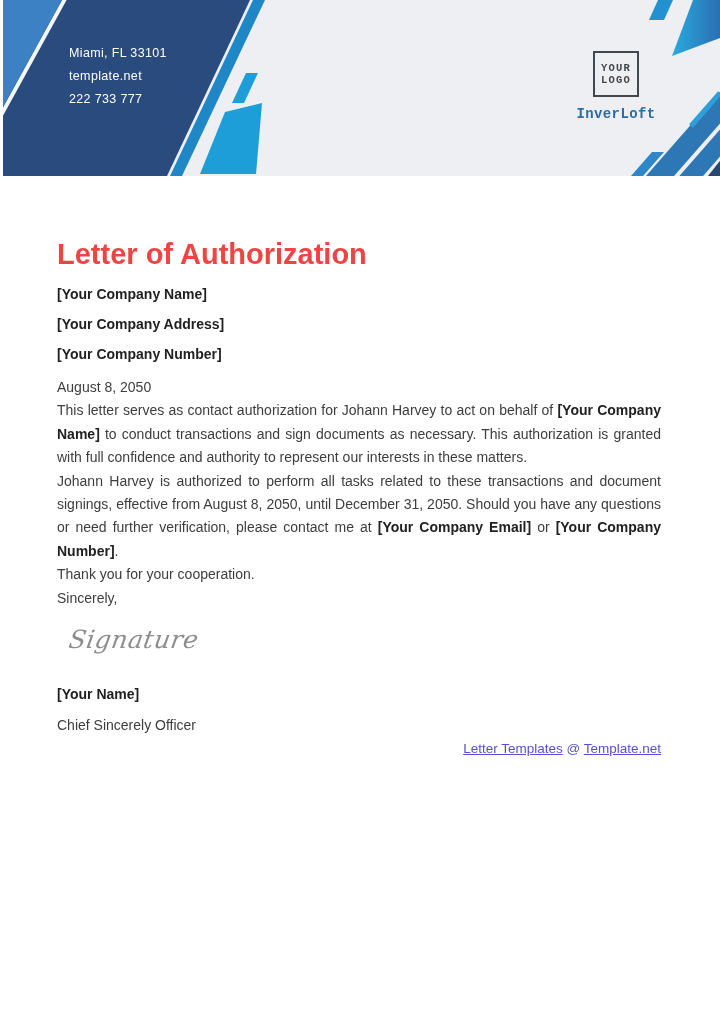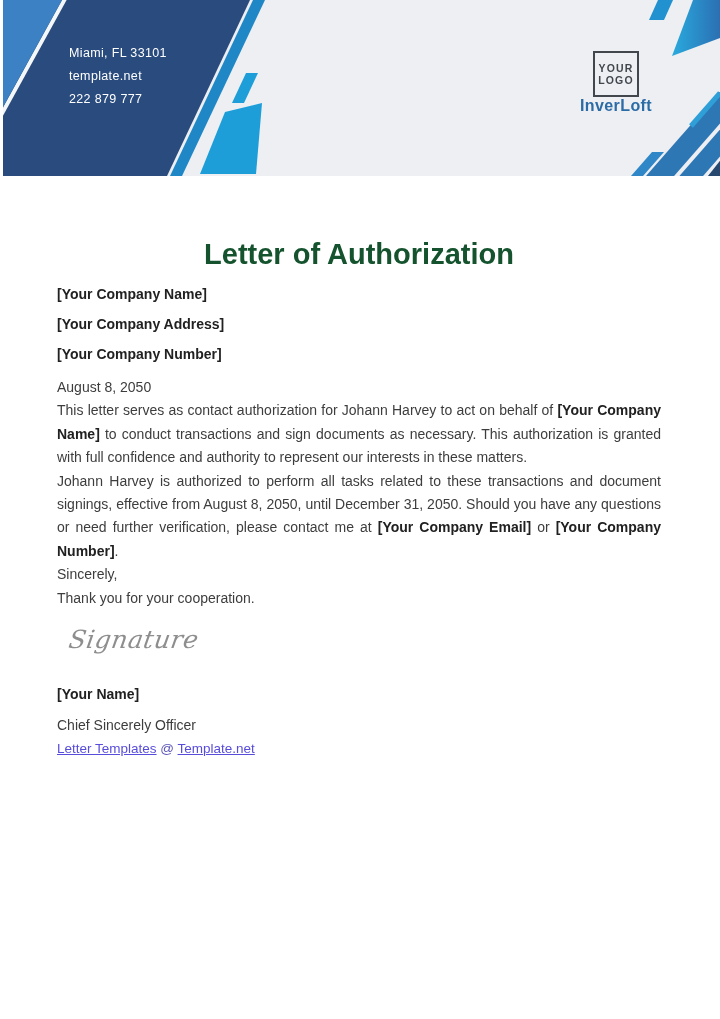--- a/index.html
+++ b/index.html
@@ -7,43 +7,43 @@
     position:relative;width:720px;height:1019px;background:#ffffff;
     font-family:"Liberation Sans",sans-serif;overflow:hidden;
   }
   
   .letterhead{position:absolute;top:0;left:3px;width:720px;height:168px;}
   .letterhead svg{display:block;}
   .contact{
     position:absolute;left:66px;top:42px;color:#ffffff;
     font-size:12.5px;line-height:23px;letter-spacing:.35px;font-weight:400;
   }
-  .logo-wrap{position:absolute;left:568px;top:51px;width:90px;text-align:center;}
+  .logo-wrap{position:absolute;left:568px;top:51px;width:90px;text-align:center;font-family:Liberation Mono, monospace;}
   .logo-box{
     width:42px;height:42px;margin:0 auto;border:2px solid #42474e;
     display:flex;flex-direction:column;align-items:center;justify-content:center;
     color:#42474e;font-size:10.5px;font-weight:700;letter-spacing:1.2px;line-height:12px;
   }
-  .brand{color:#2b6ba6;font-size:16px;font-weight:700;letter-spacing:.4px;}
+  .brand{margin-top:9px;color:#2b6ba6;font-size:14px;font-weight:700;letter-spacing:.4px;}
   
   .content{position:absolute;left:57px;top:238px;width:604px;color:#3d3d3d;font-size:14px;}
-  .title{margin:0 0 15px;text-align:center;font-size:29px;line-height:33px;font-weight:700;color:#14532d;}
+  .title{margin:0 0 15px;text-align:left;font-size:29px;line-height:33px;font-weight:700;color:#ef4444;}
   .bold-line{margin:0 0 14px;font-weight:700;color:#212121;font-size:14px;line-height:16px;}
   .line{margin:0;line-height:23.4px;}
   .date-line{margin-top:5px;}
   .para{margin:0;line-height:23.4px;text-align:justify;}
   .para .b{font-weight:700;color:#212121;}
   .sig{
     display:inline-block;margin:14px 0 30px 12px;
     font-family:"DejaVu Serif",serif;font-style:italic;
     font-size:25px;line-height:32px;color:#8e8e8e;
     transform:skewX(-9deg);letter-spacing:.5px;
   }
   .name-line{margin-bottom:12px;}
-  .attribution{margin-top:0;text-align:left;font-size:13.5px;line-height:23px;color:#584ddb;}
+  .attribution{margin-top:0;text-align:right;font-size:13.5px;line-height:23px;color:#584ddb;}
   .attribution a{color:#584ddb;text-decoration:underline;cursor:pointer;}
   .attribution .sep{color:#5b55b8;text-decoration:none;}
 </style>
 </head>
 <body>
 
 <div class="page">
 
   <header class="letterhead">
     <svg width="720" height="176" viewBox="0 0 720 176" aria-hidden="true">
@@ -71,21 +71,21 @@
       <polygon points="720,88 720,176 643,176" fill="#2e77b5"></polygon>
       <line x1="717" y1="93" x2="688" y2="126" stroke="#2f9fd8" stroke-width="5"></line>
       <line x1="672" y1="178" x2="721" y2="122" stroke="#edeff2" stroke-width="4"></line>
       <line x1="701" y1="178" x2="721" y2="155" stroke="#edeff2" stroke-width="4"></line>
       <polygon points="720,157 720,176 705,176" fill="#27496f"></polygon>
     </svg>
 
     <div class="contact">
       <div>Miami, FL 33101</div>
       <div>template.net</div>
-      <div>222 879 777</div>
+      <div>222 733 777</div>
     </div>
 
     <div class="logo-wrap">
       <div class="logo-box">
         <span>YOUR</span>
         <span>LOGO</span>
       </div>
       <div class="brand">InverLoft</div>
     </div>
   </header>
@@ -95,22 +95,22 @@
 
     <p class="bold-line">[Your Company Name]</p>
     <p class="bold-line">[Your Company Address]</p>
     <p class="bold-line">[Your Company Number]</p>
 
     <p class="line date-line">August 8, 2050</p>
 
     <p class="para"><span>This letter serves as contact authorization for Johann Harvey to act on behalf of </span><span class="b">[Your Company Name]</span><span> to conduct transactions and sign documents as necessary. This authorization is granted with full confidence and authority to represent our interests in these matters.</span></p>
     <p class="para"><span>Johann Harvey is authorized to perform all tasks related to these transactions and document signings, effective from August 8, 2050, until December 31, 2050. Should you have any questions or need further verification, please contact me at </span><span class="b">[Your Company Email]</span><span> or </span><span class="b">[Your Company Number]</span><span>.</span></p>
 
+    <p class="line">Thank you for your cooperation.</p>
     <p class="line">Sincerely,</p>
-    <p class="line">Thank you for your cooperation.</p>
 
     <div>
       <span class="sig">Signature</span>
     </div>
 
     <p class="bold-line name-line">[Your Name]</p>
     <p class="line">Chief Sincerely Officer</p>
 
     <div class="attribution">
       <a>Letter Templates</a><span class="sep"> @ </span><a>Template.net</a>

